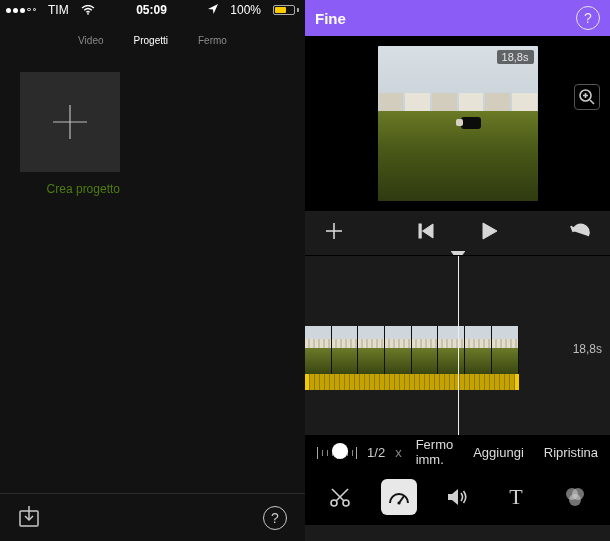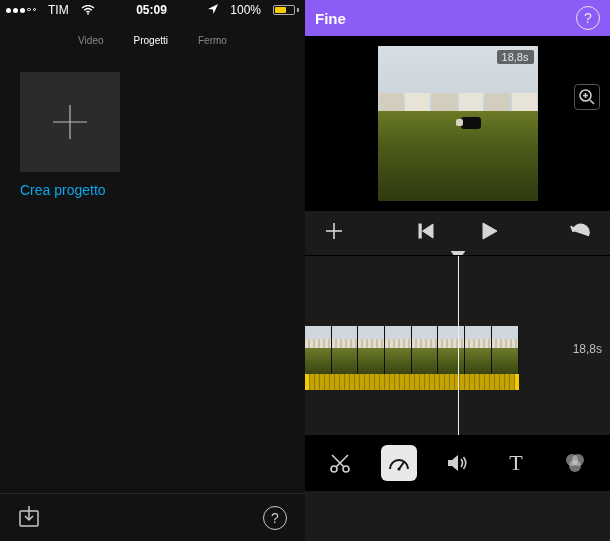--- a/index.html
+++ b/index.html
@@ -21,21 +21,21 @@
 
   
   .tabs { height: 40px; display: flex; align-items: center; justify-content: center; gap: 30px; }
   .tabs .tab { color: #8a8a8a; font-size: 10px; }
   .tabs .tab.sel { color: #fff; font-weight: 500; }
 
   
   .grid { flex: 1; padding: 12px 20px; }
   .tile { width: 100px; }
   .tile .box { width: 100px; height: 100px; background: #2b2b2b; display: flex; align-items: center; justify-content: center; }
-  .tile .lbl { color: #0ea5e9; font-size: 14px; text-align: left; margin-top: 10px; }
+  .tile .lbl { color: #4d7c0f; font-size: 12px; text-align: right; margin-top: 10px; }
   .plus-svg { stroke: #bdbdbd; stroke-width: 1.2; }
 
   
   .lbottom { height: 48px; border-top: 1px solid #2a2a2a; display: flex; align-items: center; justify-content: space-between; padding: 0 18px; }
   .lbottom svg { stroke: #c8c8c8; fill: none; stroke-width: 1.5; }
   .help-circ { width: 24px; height: 24px; border: 1.5px solid #c8c8c8; border-radius: 50%; display: flex; align-items: center; justify-content: center; color: #c8c8c8; font-size: 14px; }
 
   
   .rheader { height: 36px; display: flex; align-items: center; justify-content: space-between; padding: 5px 10px; background: #8b5cf6; }
   .rheader .done  { color: #fff; font-size: 15px; font-weight: 600; }
@@ -279,20 +279,34 @@
           <div class="tgrass"></div>
         </div>
     </div>
     <div class="audio">
         <div class="ticks"></div>
       </div>
     <div class="dur-right">18,8s</div>
     <div class="playhead"></div>
   </div>
 
+  <div class="speed">
+    <div class="slider">
+      <div class="ruler">
+          <span class="end"></span>
+        </div>
+      <div class="knob" style="left: 15.4px;"></div>
+    </div>
+    <span>1/2</span>
+    <span style="color:#888">x</span>
+    <span class="act" style="margin-left:4px">Fermo imm.</span>
+    <span class="spacer"></span>
+    <span class="act">Aggiungi</span>
+    <span class="act" style="margin-left:10px">Ripristina</span>
+  </div>
 
   <div class="tools">
     <div class="tool">
       <svg width="24" height="24" viewBox="0 0 24 24">
         <circle cx="6" cy="18" r="3"></circle>
           <circle cx="18" cy="18" r="3"></circle>
         <line x1="8" y1="16" x2="20" y2="4"></line>
           <line x1="16" y1="16" x2="4" y2="4"></line>
       </svg>
     </div>

